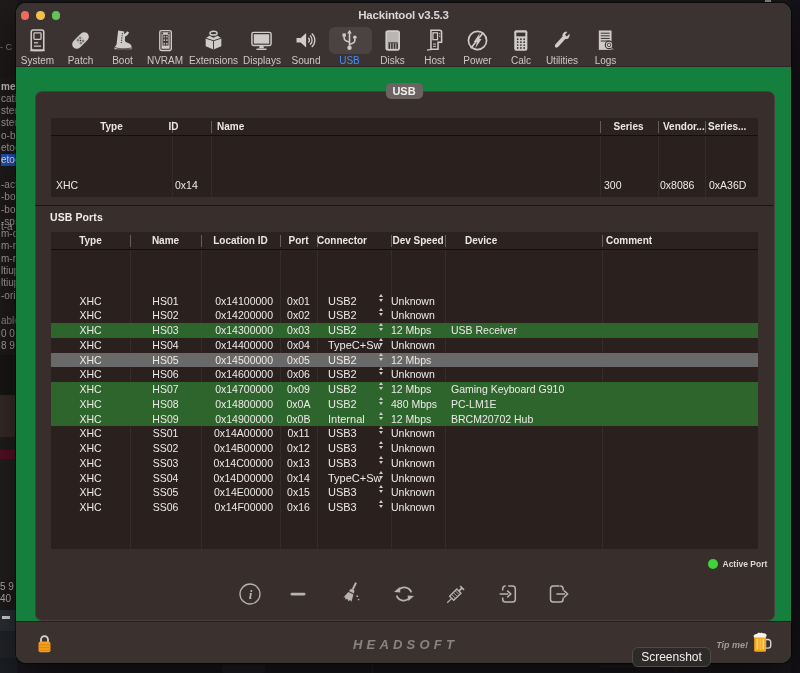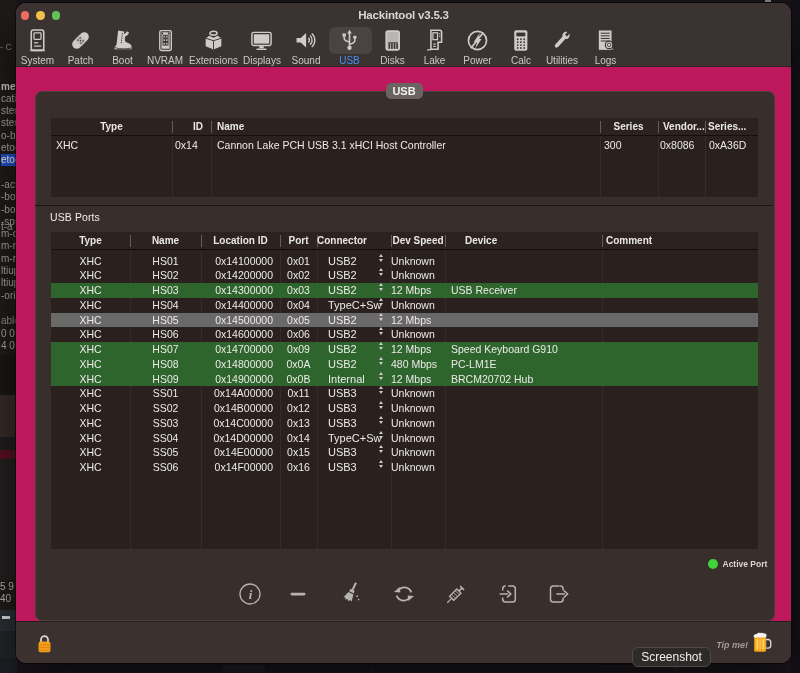--- a/index.html
+++ b/index.html
@@ -4,21 +4,21 @@
 * { margin:0; padding:0; box-sizing:border-box; }
 html,body { width:800px; height:673px; overflow:hidden; background:#191619;
   font-family:"Liberation Sans", sans-serif; }
 #page { position:relative; width:800px; height:673px; }
 
 .bgleft { position:absolute; left:0; top:0; width:17px; height:673px; background:#211d1c; }
 .lrow { position:absolute; left:1px; height:12px; font-size:10px; line-height:12px; color:#b2aeac; white-space:nowrap; width:16px; overflow:hidden; }
 .bseg { position:absolute; }
 
 #win { position:absolute; left:16px; top:3px; width:775px; height:660px;
-  background:#be185d; border-radius:10px;
+  background:#15803d; border-radius:10px;
   box-shadow:0 18px 50px rgba(0,0,0,.65), 0 0 0 1px rgba(0,0,0,.45);
 }
 #titlebar { position:absolute; left:0; top:0; width:100%; height:24px;
   background:#3b3332; border-radius:10px 10px 0 0; }
 .tl { position:absolute; top:8.3px; width:8.6px; height:8.6px; border-radius:50%; }
 #title { position:absolute; width:100%; text-align:center; top:0; line-height:25px; font-size:11.5px;
   font-weight:bold; color:#d9d6d5; letter-spacing:-0.2px; }
 #toolbar { position:absolute; left:0; top:24px; width:100%; height:40px; background:#3b3332;
   border-bottom:1px solid #2e2625; }
 .tb-hl { position:absolute; left:312.5px; top:-0.5px; width:43px; height:27.5px;
@@ -36,40 +36,40 @@
   line-height:16px; z-index:3; }
 .tbl1, .tbl2 { position:absolute; background:#2a211e; }
 .tbl1 { left:35px; top:114.5px; width:707px; height:79.5px; }
 .tbl2 { left:35px; top:229px; width:707px; height:317px; }
 .thead { position:absolute; left:0; top:0; width:100%; height:18px;
   border-bottom:1px solid rgba(0,0,0,0.55); background:#2c2320; }
 .th { position:absolute; top:0; font-size:10px; font-weight:bold; color:#e9e7e6; line-height:18px; }
 .hsep { position:absolute; top:3px; width:1px; height:12px; background:rgba(195,185,180,0.38); }
 .vl { position:absolute; top:18px; bottom:0; width:1px; background:rgba(255,255,255,0.055); }
 .r1, .r2 { position:absolute; left:0; width:100%; height:15px; font-size:10.5px;
-  color:#eceae9; line-height:15px; white-space:nowrap; }
+  color:#eceae9; line-height:15px; white-space:nowrap;margin-top:40px; }
 .r2 { height:14.75px; line-height:14.75px; }
 .r2.green { background:#2e652c; }
 .r2.gray { background:#6a6969; }
 .r2 span, .r1 span { position:absolute; top:0; }
 
 .c0 { left:0; width:79px; text-align:center; }
 .c1 { left:79px; width:71px; text-align:center; }
 .c2 { left:150px; width:79px; text-align:right; padding-right:7px; }
 .c3 { left:229px; width:37px; text-align:center; }
 .c4 { left:277px; font-size:11px; }
 .c5 { left:340px; }
 .c6 { left:400px; }
 .ud { left:328px; top:3.6px; width:6px; height:8px; }
 .ud i { position:absolute; left:0; width:0; height:0; border-left:2.9px solid transparent;
   border-right:2.9px solid transparent; }
 .ud .u { top:0; border-bottom:3.4px solid #cfccca; }
 .ud .d { bottom:0; border-top:3.4px solid #cfccca; }
 #sepline { position:absolute; left:19px; top:201.5px; width:738px; height:1px; background:#1b1412; }
-#usbports { position:absolute; left:34px; top:207.5px; font-size:10.5px; font-weight:normal; color:#efedec; letter-spacing:0.1px; }
+#usbports { position:absolute; left:34px; top:207.5px; font-size:10.5px; font-weight:bold; color:#efedec; letter-spacing:0.1px; }
 #legend-dot { position:absolute; left:691.5px; top:555.5px; width:10px; height:10px;
   border-radius:50%; background:#3fd23a; }
 #legend-txt { position:absolute; left:706.5px; top:556px; font-size:8.5px; font-weight:bold; color:#dbd8d7; }
 .act { position:absolute; top:578px; }
 
 #bbar { position:absolute; left:0; bottom:0; width:100%; height:42px; background:#3b3230;
   border-top:1px solid #241e1c; border-radius:0 0 10px 10px; }
 #lock { position:absolute; left:21px; top:12px; }
 #headsoft { position:absolute; left:0; width:100%; top:14.5px; text-align:center;
   font-size:13px; font-weight:bold; font-style:italic; letter-spacing:4.2px; color:#8a8481; padding-left:4px; }
@@ -102,21 +102,21 @@
 <div class="lrow" style="top:203.5px;">-boc</div>
 <div class="lrow" style="top:215.8px;">-sps</div>
 <div class="lrow" style="top:228.1px;">m-c</div>
 <div class="lrow" style="top:240.4px;">m-m</div>
 <div class="lrow" style="top:252.7px;">m-m</div>
 <div class="lrow" style="top:265.0px;">ltiup</div>
 <div class="lrow" style="top:277.3px;">ltiup</div>
 <div class="lrow" style="top:289.6px;">-ori</div>
 <div class="lrow" style="top:315px;color:#9a9694">able</div>
 <div class="lrow" style="top:328px">0 0</div>
-<div class="lrow" style="top:340px">4 0</div>
+<div class="lrow" style="top:340px">8 9</div>
   <div class="bseg" style="left:0;top:355px;width:17px;height:40px;background:#1b1817"></div>
   <div class="bseg" style="left:0;top:395px;width:15px;height:42px;background:#3a2e2a"></div>
   <div class="bseg" style="left:0;top:437px;width:17px;height:13px;background:#22201f"></div>
   <div class="bseg" style="left:0;top:450px;width:15px;height:9px;background:#5c1026"></div>
   <div class="bseg" style="left:0;top:459px;width:17px;height:121px;background:#242221"></div>
   <div class="bseg" style="left:0;top:581px;width:16px;height:12px;color:#c3bfbd;font-size:10px">5 9</div>
   <div class="bseg" style="left:0;top:593px;width:16px;height:12px;color:#c3bfbd;font-size:10px">40</div>
   <div class="bseg" style="left:0;top:610px;width:17px;height:21px;background:#2e3237"></div>
   <div class="bseg" style="left:2px;top:616px;width:8px;height:3px;background:#e8e6e4"></div>
   <div class="bseg" style="left:0;top:631px;width:17px;height:27px;background:#24272b"></div>
@@ -243,21 +243,21 @@
 <div class="tbi" style="left:418.5px">
           <div class="tbic"><svg width="25" height="25" viewBox="0 0 24 24">
               <path d="M8.6 2.2 L17.0 2.2 A1.8 1.8 0 0 1 18.8 4.0 L18.8 13.6 L15.4 13.6 L15.4 20.4 L8.6 20.4 Z" fill="none" stroke="#cfcbc9" stroke-width="1.5"></path>
               <rect x="10.5" y="4.6" width="4.4" height="6.6" fill="none" stroke="#cfcbc9" stroke-width="1.2"></rect>
               <circle cx="17" cy="5.4" r="0.7" fill="#cfcbc9"></circle>
               <circle cx="17" cy="7.8" r="0.7" fill="#cfcbc9"></circle>
               <line x1="10.6" y1="15.4" x2="13.4" y2="15.4" stroke="#cfcbc9" stroke-width="1"></line>
               <line x1="10.6" y1="17.6" x2="13.4" y2="17.6" stroke="#cfcbc9" stroke-width="1"></line>
               <path d="M4.8 21.4 C6.4 20.6 7.6 20.4 9.2 20.9" fill="none" stroke="#cfcbc9" stroke-width="1.2"></path>
             </svg></div>
-          <div class="tbl">Lake</div>
+          <div class="tbl">Host</div>
         </div>
 <div class="tbi" style="left:461.5px">
           <div class="tbic"><svg width="25" height="25" viewBox="0 0 24 24">
               <circle cx="12" cy="12" r="8.7" fill="none" stroke="#cfcbc9" stroke-width="1.6"></circle>
               <line x1="17.6" y1="4.4" x2="5.6" y2="19.4" stroke="#cfcbc9" stroke-width="1.6"></line>
               <path d="M14.2 4.8 L8.4 13.4 L11.5 13.4 L9.9 19.4 L15.9 10.6 L12.8 10.6 Z" fill="#cfcbc9"></path>
             </svg></div>
           <div class="tbl">Power</div>
         </div>
 <div class="tbi" style="left:505px">
@@ -307,35 +307,34 @@
     <div id="usbpill">USB</div>
 
     <div class="tbl1">
       <div class="thead">
           <i class="hsep" style="left:121px"></i>
           <i class="hsep" style="left:160px"></i>
           <i class="hsep" style="left:549px"></i>
           <i class="hsep" style="left:606.5px"></i>
           <i class="hsep" style="left:654px"></i>
         <span class="th" style="left:0;width:121px;text-align:center">Type</span>
-        <span class="th" style="left:113px;width:39px;text-align:right">ID</span>
+        <span class="th" style="left:103px;width:39px;text-align:center">ID</span>
         <span class="th" style="left:166px">Name</span>
         <span class="th" style="left:549px;width:57px;text-align:center">Series</span>
         <span class="th" style="left:612px">Vendor...</span>
         <span class="th" style="left:657px">Series...</span>
       </div>
       <i class="vl" style="left:121px"></i>
         <i class="vl" style="left:160px"></i>
         <i class="vl" style="left:549px"></i>
         <i class="vl" style="left:606.5px"></i>
         <i class="vl" style="left:654px"></i>
       <div class="r1" style="top:20px">
         <span style="left:5px">XHC</span>
         <span style="left:124px">0x14</span>
-        <span style="left:166px">Cannon Lake PCH USB 3.1 xHCI Host Controller</span>
         <span style="left:553px">300</span>
         <span style="left:609px">0x8086</span>
         <span style="left:658px">0xA36D</span>
       </div>
     </div>
 
     <div id="sepline"></div>
     <div id="usbports">USB Ports</div>
 
     <div class="tbl2">
@@ -445,21 +444,21 @@
           <span class="c0">XHC</span>
           <span class="c1">HS07</span>
           <span class="c2">0x14700000</span>
           <span class="c3">0x09</span>
           <span class="c4">USB2</span>
           <span class="ud">
             <i class="u"></i>
             <i class="d"></i>
           </span>
           <span class="c5">12 Mbps</span>
-          <span class="c6">Speed Keyboard G910</span>
+          <span class="c6">Gaming Keyboard G910</span>
         </div>
 <div class="r2 green" style="top:124.75px">
           <span class="c0">XHC</span>
           <span class="c1">HS08</span>
           <span class="c2">0x14800000</span>
           <span class="c3">0x0A</span>
           <span class="c4">USB2</span>
           <span class="ud">
             <i class="u"></i>
             <i class="d"></i>
@@ -607,20 +606,21 @@
         </svg></div>
 
     <div id="bbar">
       <div id="lock"><svg width="15" height="20" viewBox="0 0 15 20">
             <path d="M4 8 L4 5.6 A3.5 3.5 0 0 1 11 5.6 L11 8" fill="none" stroke="#d6d3d2" stroke-width="1.8"></path>
             <rect x="1.6" y="7.6" width="11.8" height="10.6" rx="1.8" fill="#f6a11c"></rect>
             <rect x="1.6" y="10.2" width="11.8" height="1.2" fill="#e2880e"></rect>
             <rect x="1.6" y="13" width="11.8" height="1.2" fill="#e2880e"></rect>
             <rect x="1.6" y="15.8" width="11.8" height="1.2" fill="#e2880e"></rect>
           </svg></div>
+      <div id="headsoft">HEADSOFT</div>
       <div id="tipme">Tip me!</div>
       <div id="beer"><svg width="20" height="21" viewBox="0 0 20 21">
             <path d="M13.5 7.5 h2.6 a2.6 2.6 0 0 1 2.6 2.6 v3.4 a2.6 2.6 0 0 1 -2.6 2.6 h-2.6 z" fill="none" stroke="#d8d4d2" stroke-width="1.4"></path>
             <rect x="2.2" y="4.4" width="11.8" height="15.4" rx="1.6" fill="#f3a71f"></rect>
             <rect x="4.4" y="6.8" width="1.8" height="10.6" rx="0.9" fill="#ffd169"></rect>
             <rect x="7.4" y="6.8" width="1.8" height="10.6" rx="0.9" fill="#fbbf45"></rect>
             <rect x="10.4" y="6.8" width="1.8" height="10.6" rx="0.9" fill="#ffd169"></rect>
             <path d="M1.6 4.6 C1.6 2.8 3.2 1.6 5 2.0 C5.6 0.9 7.2 0.5 8.2 1.2 C9.0 0.5 10.6 0.6 11.4 1.4 C13 1.0 14.6 2.0 14.6 3.6 C14.6 5.0 13.4 5.8 12.2 5.6 L3.8 5.6 C2.6 5.8 1.6 5.6 1.6 4.6 Z" fill="#f5f2ef"></path>
           </svg></div>
     </div>

